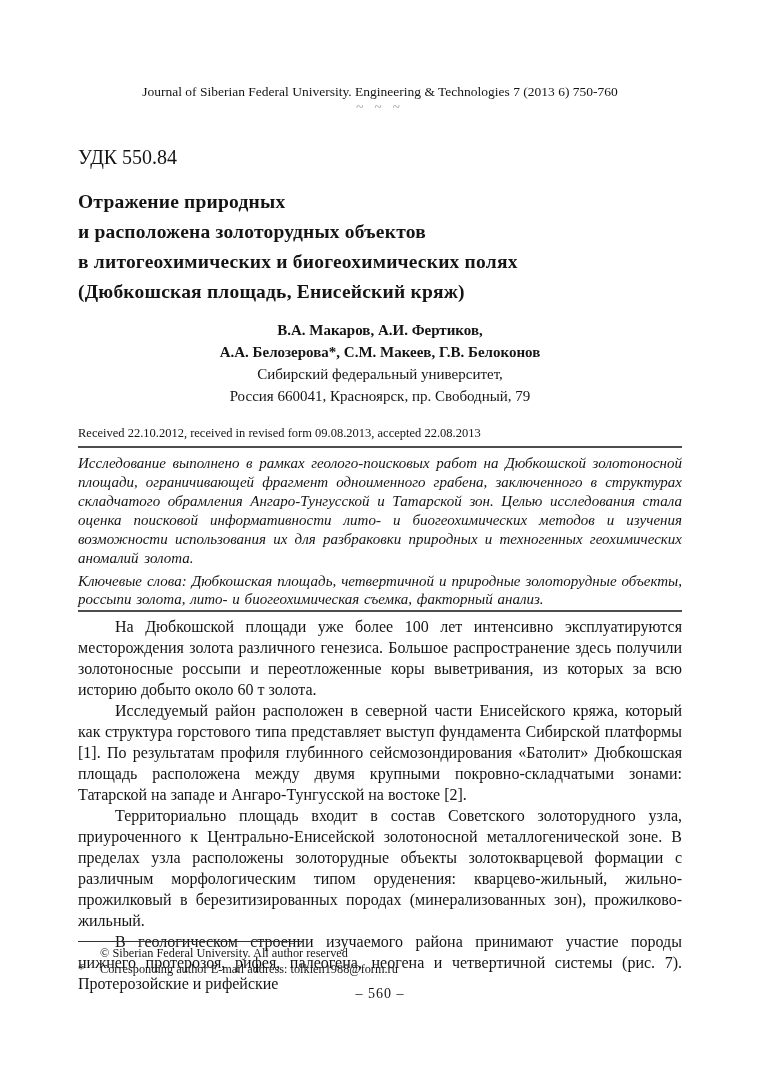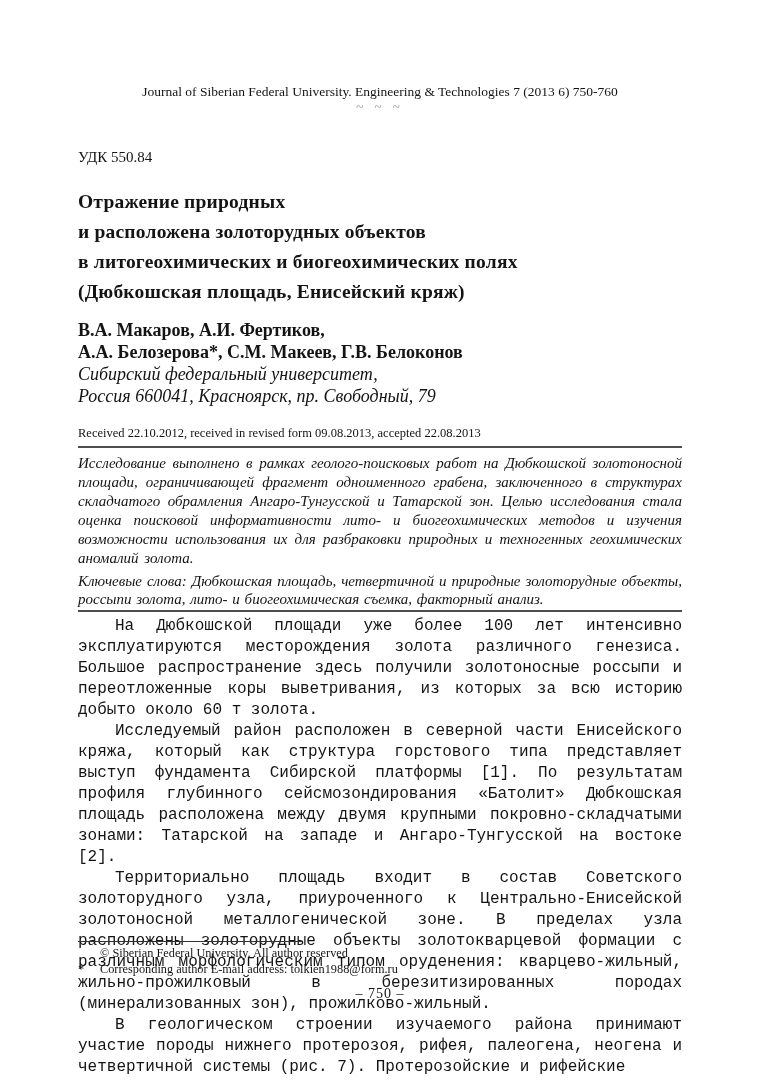--- a/index.html
+++ b/index.html
@@ -26,38 +26,38 @@
   }
   .tilde-sep {
     text-align: center;
     font-size: 13px;
     line-height: 14px;
     color: #8a8a8a;
     letter-spacing: 4px;
   }
   .udc {
     margin-top: 34px;
-    font-size: 15px;
+    font-size: 20px;
     line-height: 19px;
   }
   .article-title {
     margin-top: 20px;
     font-size: 19.5px;
     font-weight: bold;
     line-height: 30px;
     letter-spacing: 0.2px;
   }
   .authors {
     margin-top: 12px;
-    text-align: left;
-    font-size: 18px;
+    text-align: center;
+    font-size: 15px;
     line-height: 22px;
   }
   .authors .names { font-weight: bold; }
-  .authors .affil { font-style: italic; }
+  .authors .affil { }
   .received {
     margin-top: 18px;
     text-align: left;
     font-size: 12.5px;
     line-height: 16px;
     white-space: nowrap;
   }
   .rule {
     border: 0;
     border-top: 2px solid #4d4d4d;
@@ -86,21 +86,20 @@
   }
   .intro-heading {
     margin-top: 12px;
     text-align: center;
     font-weight: bold;
     font-size: 16px;
     line-height: 20px;
   }
   .body-text {
     margin-top: 4px;
-    font-family: Liberation Mono, monospace;
   }
   .body-text p {
     margin: 0;
     font-size: 16px;
     line-height: 21px;
     text-align: justify;
     text-indent: 37px;
   }
   .footnotes {
     position: absolute;
@@ -174,15 +173,15 @@
 
   <div class="footnotes">
     <hr class="footnote-rule">
     <div class="fn-copyright">© Siberian Federal University. All author reserved</div>
     <div class="fn-row">
       <span class="fn-marker">*</span>
       <span>Corresponding author E-mail address: tolkien1988@form.ru</span>
     </div>
   </div>
 
-  <div class="page-number">– 750 –</div>
+  <div class="page-number">– 560 –</div>
 
 </div>
 
 </body></html>

